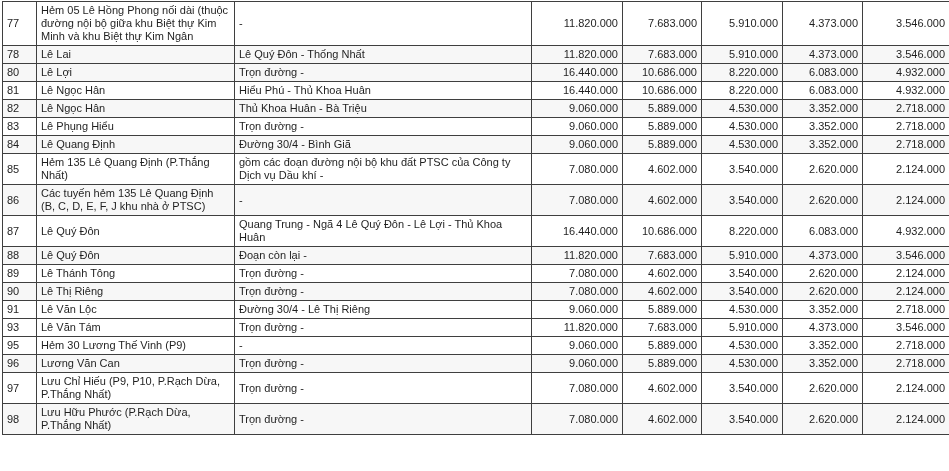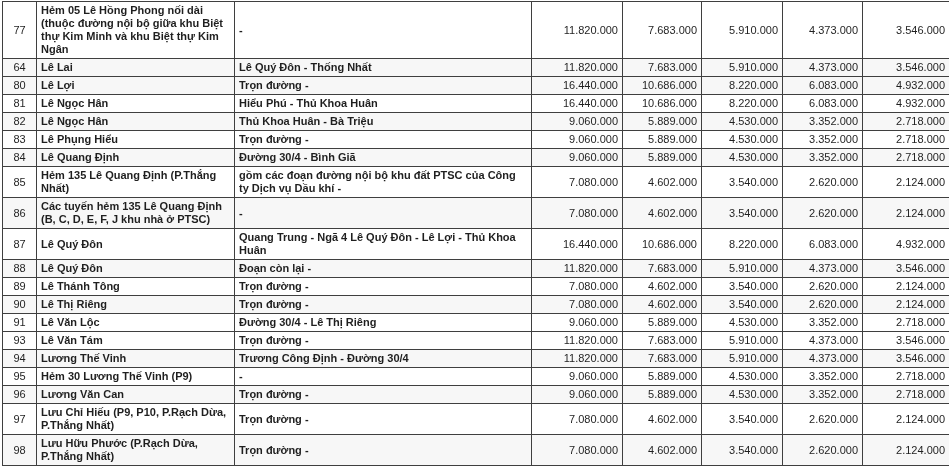--- a/index.html
+++ b/index.html
@@ -28,30 +28,29 @@
     padding: 2px 4px;
     line-height: 13px;
     vertical-align: middle;
     overflow: hidden;
     word-wrap: break-word;
   }
   tr.shaded td {
     background: #f7f7f7;
   }
   td.col-no {
-    text-align: center;
+    text-align: left;
   }
   td.col-price {
     text-align: right;
     padding-right: 13px;
     white-space: nowrap;
   }
   td.col-street, td.col-segment {
     text-align: left;
-    font-weight: bold;
   }
 </style>
 </head>
 <body>
 
 <div class="page">
   <table class="price-table">
     <colgroup>
       <col style="width:34px">
       <col style="width:198px">
@@ -67,21 +66,21 @@
     <td class="col-no">77</td>
     <td class="col-street">Hẻm 05 Lê Hồng Phong nối dài (thuộc đường nội bộ giữa khu Biệt thự Kim Minh và khu Biệt thự Kim Ngân</td>
     <td class="col-segment">-</td>
     <td class="col-price">11.820.000</td>
     <td class="col-price">7.683.000</td>
     <td class="col-price">5.910.000</td>
     <td class="col-price">4.373.000</td>
     <td class="col-price">3.546.000</td>
   </tr>
         <tr class="shaded">
-    <td class="col-no">64</td>
+    <td class="col-no">78</td>
     <td class="col-street">Lê Lai</td>
     <td class="col-segment">Lê Quý Đôn - Thống Nhất</td>
     <td class="col-price">11.820.000</td>
     <td class="col-price">7.683.000</td>
     <td class="col-price">5.910.000</td>
     <td class="col-price">4.373.000</td>
     <td class="col-price">3.546.000</td>
   </tr>
         <tr class="shaded">
     <td class="col-no">80</td>
@@ -206,30 +205,20 @@
         <tr>
     <td class="col-no">93</td>
     <td class="col-street">Lê Văn Tám</td>
     <td class="col-segment">Trọn đường -</td>
     <td class="col-price">11.820.000</td>
     <td class="col-price">7.683.000</td>
     <td class="col-price">5.910.000</td>
     <td class="col-price">4.373.000</td>
     <td class="col-price">3.546.000</td>
   </tr>
-        <tr class="shaded">
-    <td class="col-no">94</td>
-    <td class="col-street">Lương Thế Vinh</td>
-    <td class="col-segment">Trương Công Định - Đường 30/4</td>
-    <td class="col-price">11.820.000</td>
-    <td class="col-price">7.683.000</td>
-    <td class="col-price">5.910.000</td>
-    <td class="col-price">4.373.000</td>
-    <td class="col-price">3.546.000</td>
-  </tr>
         <tr>
     <td class="col-no">95</td>
     <td class="col-street">Hẻm 30 Lương Thế Vinh (P9)</td>
     <td class="col-segment">-</td>
     <td class="col-price">9.060.000</td>
     <td class="col-price">5.889.000</td>
     <td class="col-price">4.530.000</td>
     <td class="col-price">3.352.000</td>
     <td class="col-price">2.718.000</td>
   </tr>

